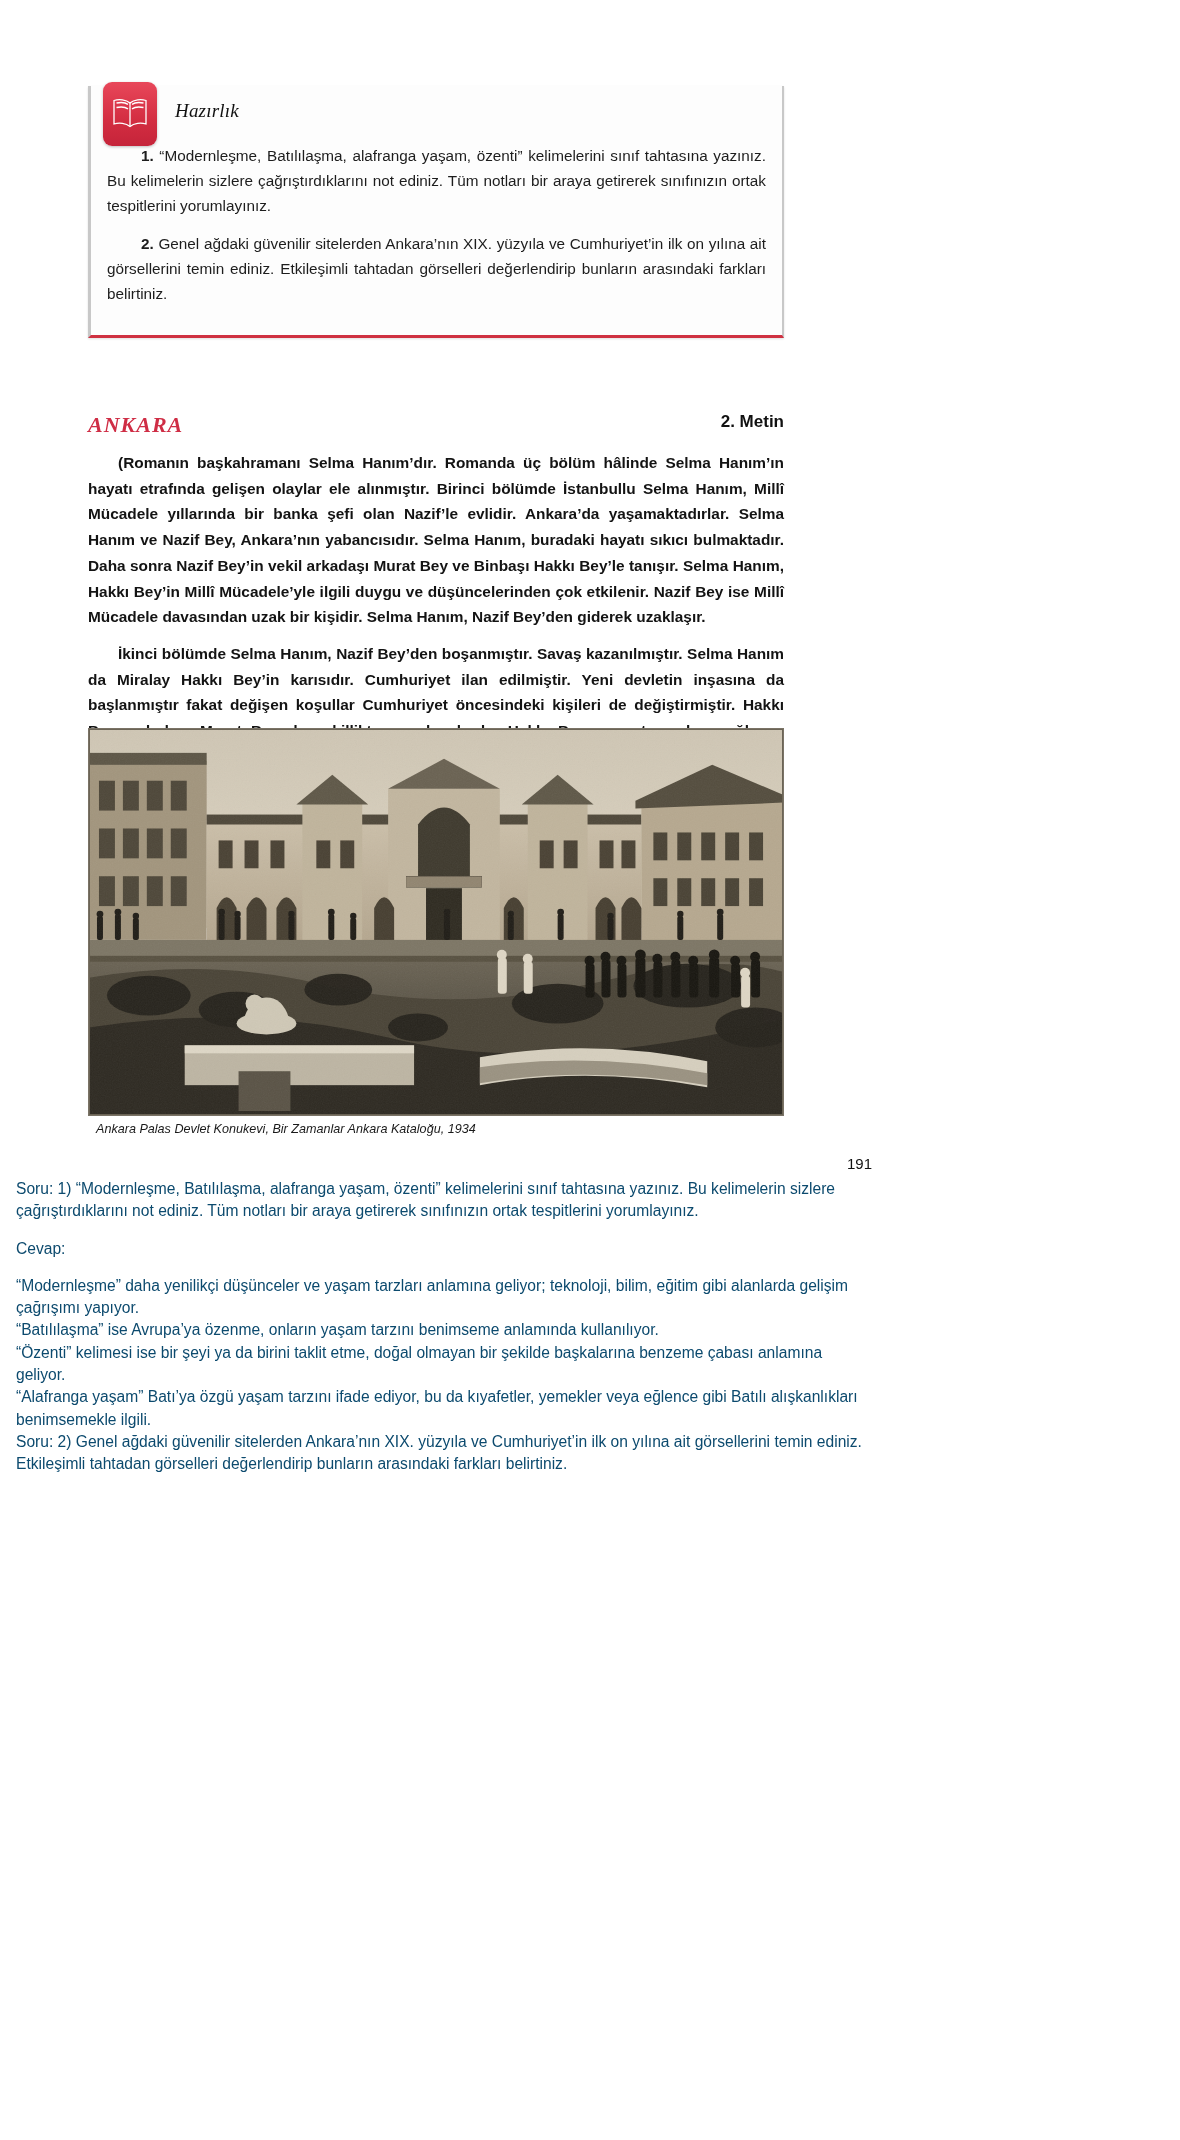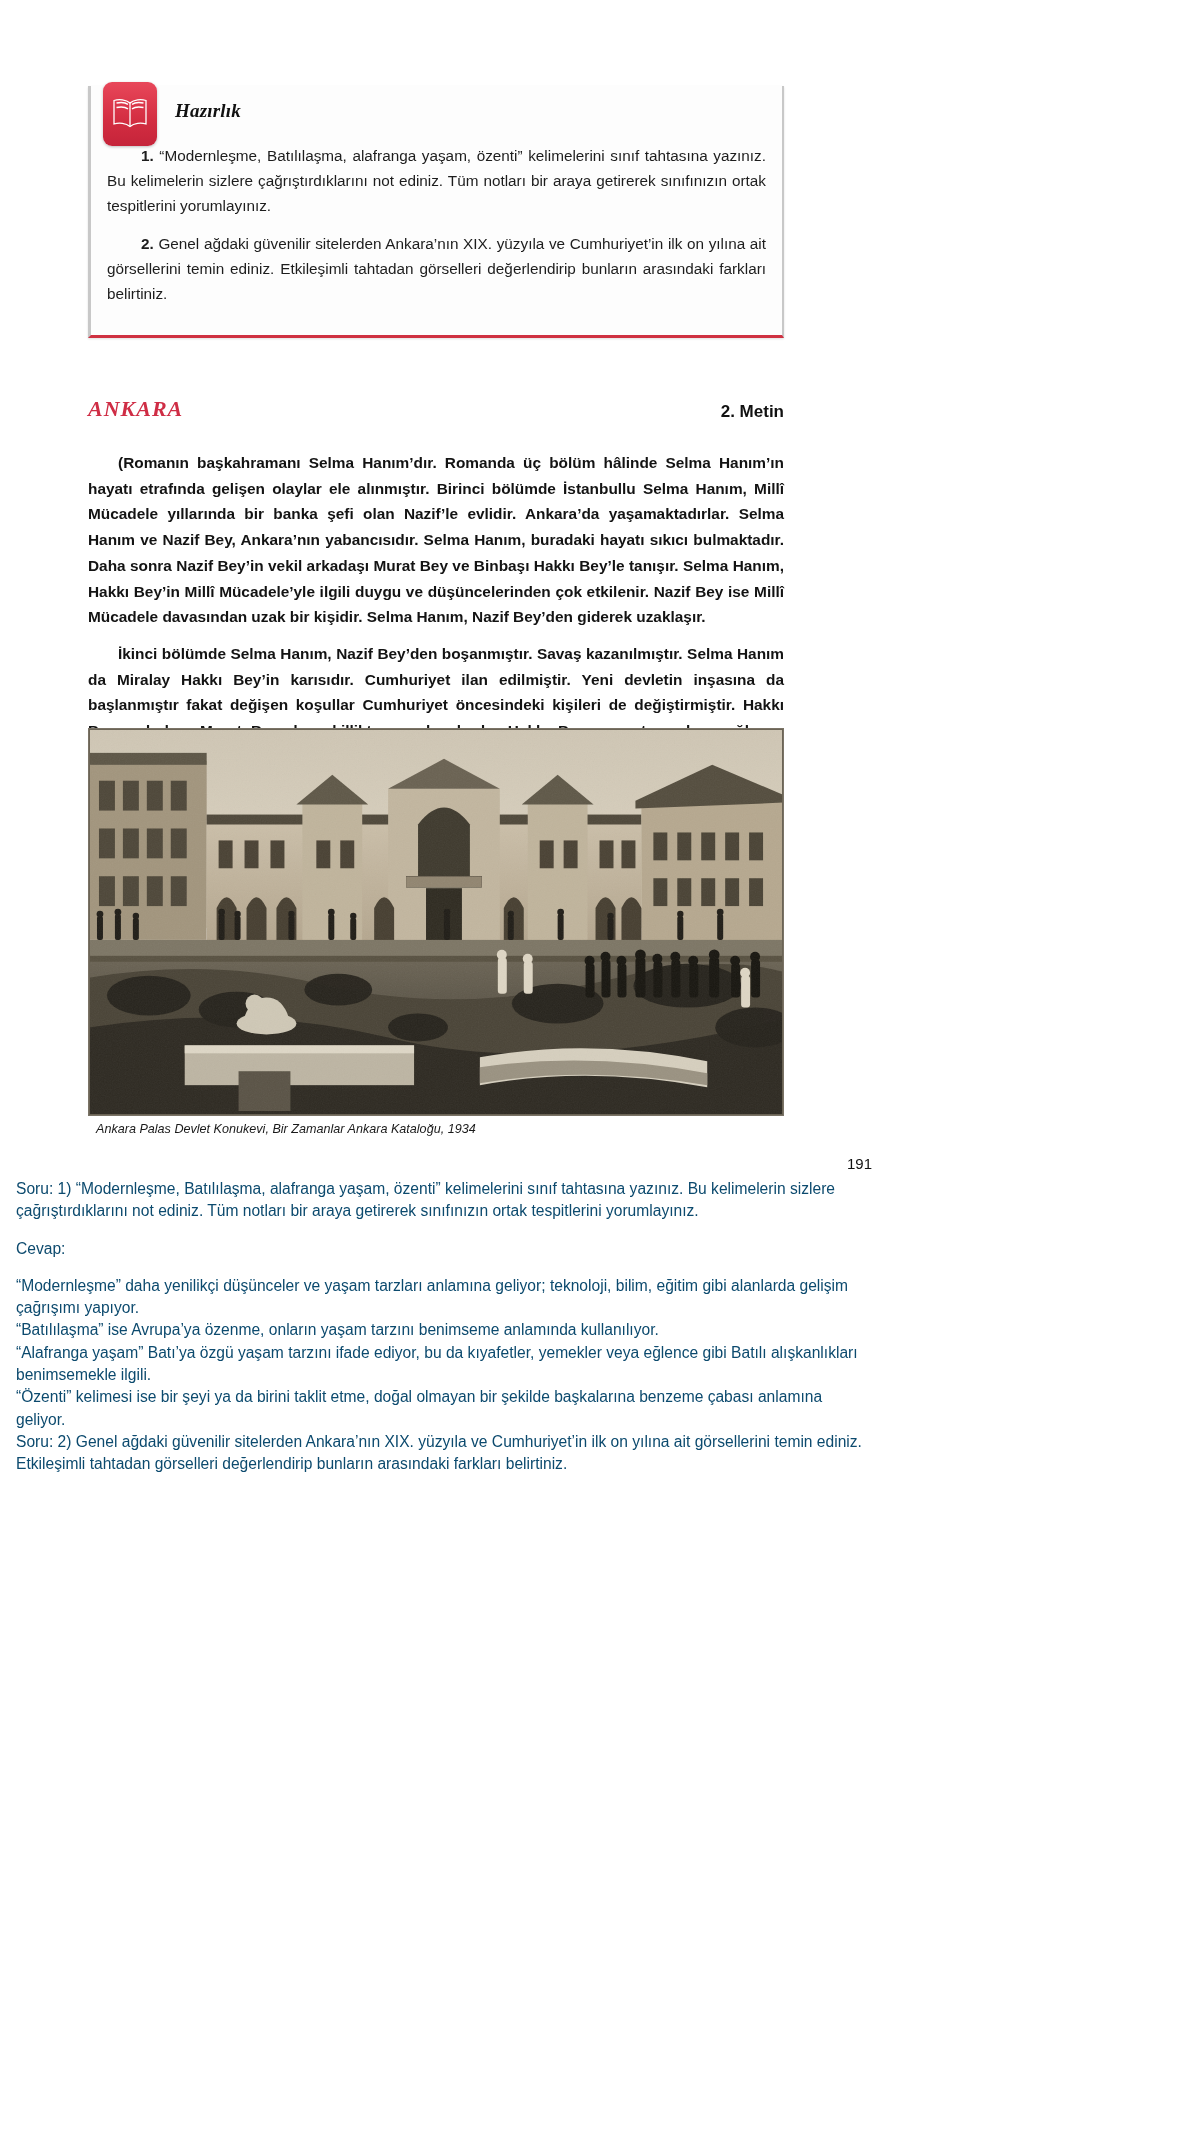--- a/index.html
+++ b/index.html
@@ -33,38 +33,38 @@
     width:54px; height:64px;
     background:linear-gradient(180deg,#e8475a 0%,#d32d41 60%,#c5243a 100%);
     border-radius:9px;
     display:flex; align-items:center; justify-content:center;
     box-shadow:0 1px 3px rgba(0,0,0,.25);
   }
   .book-badge svg { display:block; }
   .prep-title {
     position:absolute; left:84px; top:14px;
     font-family:"Liberation Serif", serif;
-    font-style:italic; font-weight:bold;
+    font-style:italic; font-weight:normal;
     font-size:19px; color:#111;
     letter-spacing:.2px;
   }
   .prep-item {
     font-size:15.3px; line-height:1.62;
     color:#1d1d1d;
     text-align:justify;
     padding:0 16px 0 16px;
     margin:0 0 14px 0;
     text-indent:34px;
   }
   .prep-item b { font-weight:bold; }
 
   
   .sec-row {
-    position:absolute; left:88px; top:396px; width:696px;
-    display:flex; align-items:flex-end; justify-content:space-between;
+    position:absolute; left:88px; top:412px; width:696px;
+    display:flex; align-items:flex-start; justify-content:space-between;
   }
   .sec-title {
     font-family:"Liberation Serif", serif;
     font-weight:bold; font-style:italic;
     font-size:22px; color:#cf2d45; letter-spacing:1px;
   }
   .sec-meta {
     font-size:17px; font-weight:bold; color:#111;
   }
 
@@ -349,19 +349,19 @@
 
   <div class="pagenum">191</div>
 
   <div class="answers">
     <p>Soru: 1) “Modernleşme, Batılılaşma, alafranga yaşam, özenti” kelimelerini sınıf tahtasına yazınız. Bu kelimelerin sizlere çağrıştırdıklarını not ediniz. Tüm notları bir araya getirerek sınıfınızın ortak tespitlerini yorumlayınız.</p>
     <div class="gap"></div>
     <p>Cevap:</p>
     <div class="gap"></div>
     <p>“Modernleşme” daha yenilikçi düşünceler ve yaşam tarzları anlamına geliyor; teknoloji, bilim, eğitim gibi alanlarda gelişim çağrışımı yapıyor.</p>
     <p>“Batılılaşma” ise Avrupa’ya özenme, onların yaşam tarzını benimseme anlamında kullanılıyor.</p>
+    <p>“Özenti” kelimesi ise bir şeyi ya da birini taklit etme, doğal olmayan bir şekilde başkalarına benzeme çabası anlamına geliyor.</p>
     <p>“Alafranga yaşam” Batı’ya özgü yaşam tarzını ifade ediyor, bu da kıyafetler, yemekler veya eğlence gibi Batılı alışkanlıkları benimsemekle ilgili.</p>
-    <p>“Özenti” kelimesi ise bir şeyi ya da birini taklit etme, doğal olmayan bir şekilde başkalarına benzeme çabası anlamına geliyor.</p>
     <p>Soru: 2) Genel ağdaki güvenilir sitelerden Ankara’nın XIX. yüzyıla ve Cumhuriyet’in ilk on yılına ait görsellerini temin ediniz. Etkileşimli tahtadan görselleri değerlendirip bunların arasındaki farkları belirtiniz.</p>
     <div class="gap"></div>
   </div>
 
 </div>
 
 </body></html>

